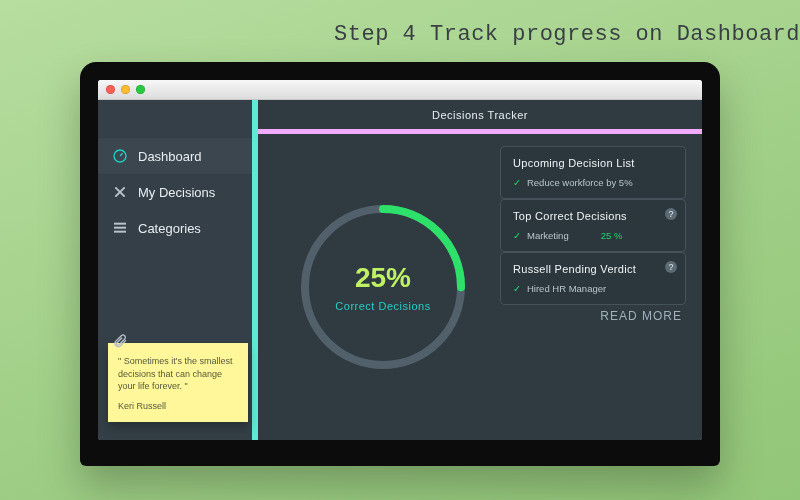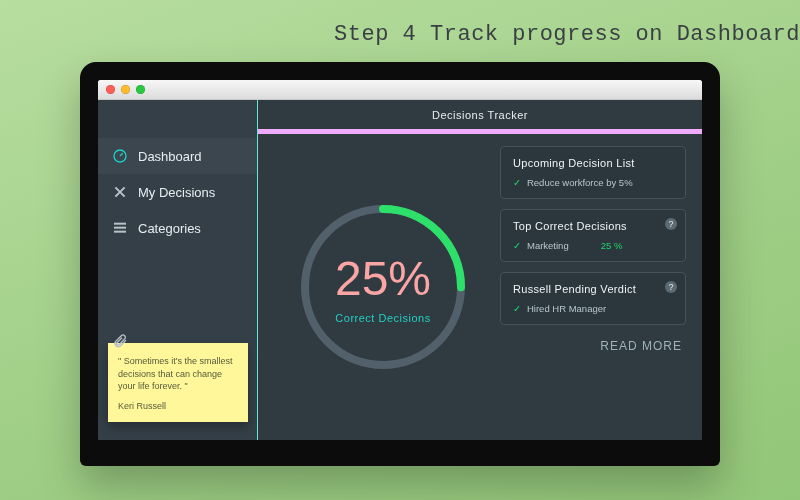--- a/index.html
+++ b/index.html
@@ -57,21 +57,21 @@
 
   
   .app {
     position: absolute; left:0; right:0; top:20px; bottom:0;
     display: flex;
     background: #2f3a41;
   }
   .sidebar {
     width: 160px;
     background: #343f47;
-    border-right: 1px solid #5eead4;
+    border-right: 6px solid #5eead4;
     position: relative;
     padding-top: 38px;
   }
   .nav-item {
     display:flex; align-items:center; gap:10px;
     padding: 10px 14px;
     color: #e7eef2;
     font-size: 13px;
     cursor: pointer;
   }
@@ -136,30 +136,29 @@
     position:relative; width:180px; height:180px;
   }
   .gauge svg { transform: rotate(-90deg); }
   .gauge .center {
     position:absolute; inset:0;
     display:flex; flex-direction:column;
     align-items:center; justify-content:center;
     gap:6px;
   }
   .gauge .pct {
-    color:#fca5a5; font-size:48px; font-weight:400;
+    color:#bef264; font-size:28px; font-weight:700;
   }
   .gauge .lab {
     color:#23cfc4; font-size:11px; letter-spacing:.5px;
   }
 
   .panels {
     flex:1;
     display:flex; flex-direction:column;
-    gap:10px;
     padding-left: 12px;
   }
   .panel {
     border: 1px solid #45525b;
     border-radius:4px;
     padding: 10px 12px;
     font-size: 10px;
     position:relative;
     background: rgba(0,0,0,.05);
   }

